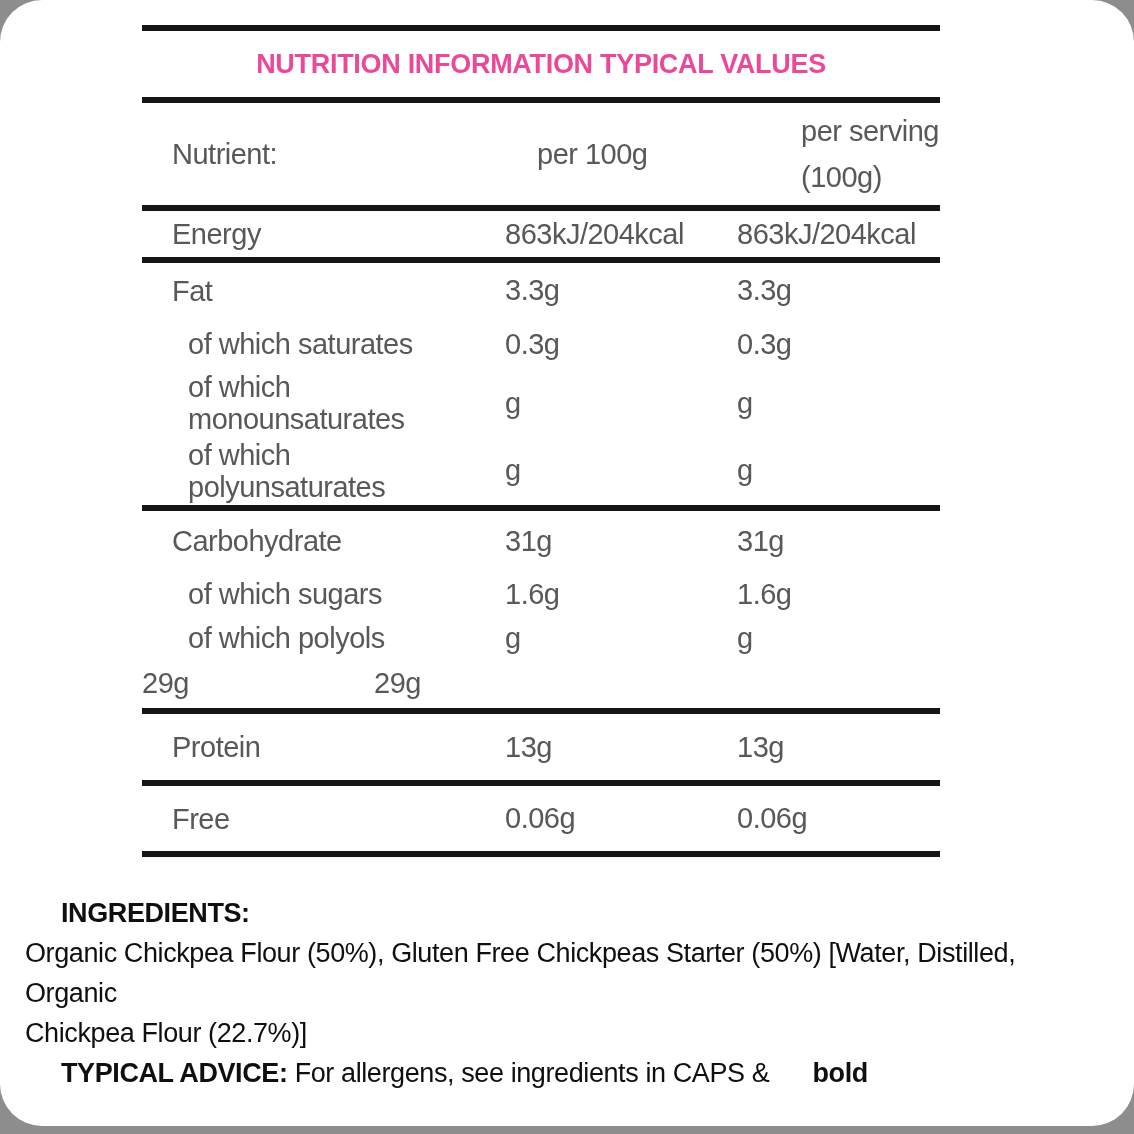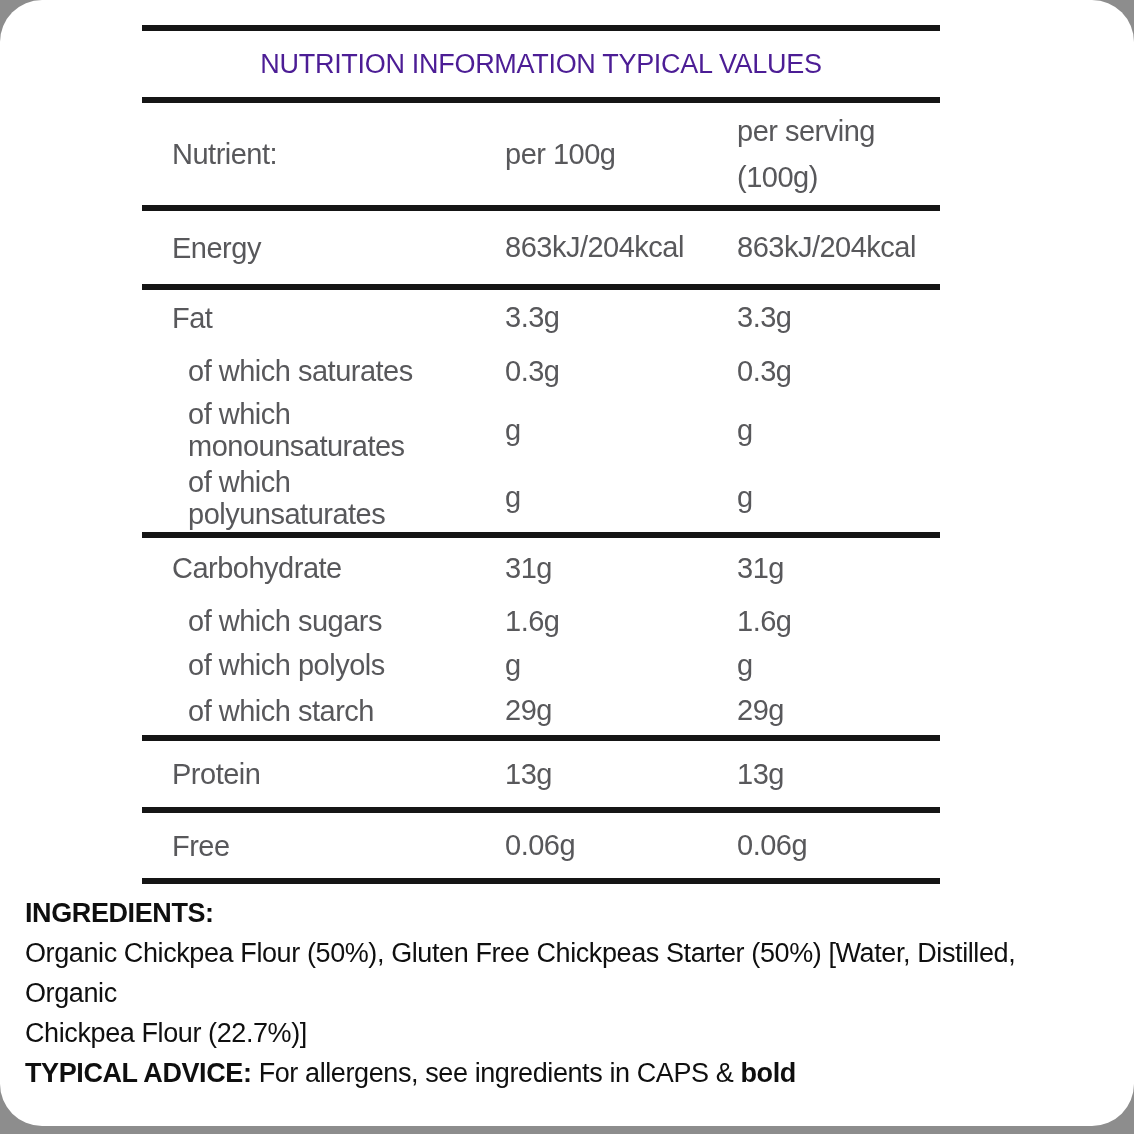--- a/index.html
+++ b/index.html
@@ -22,43 +22,43 @@
     position: absolute;
     left: 142px; top: 25px;
     width: 798px;
     color: #58585b;
     letter-spacing: -0.5px;
   }
   .rule { height: 6px; background: #151515; }
   .title-row {
     height: 66px;
     display: flex; align-items: center; justify-content: center;
-    font-size: 27px; font-weight: 400; color: #4c1d95;
+    font-size: 27px; font-weight: 700; color: #ec4899;
     letter-spacing: -0.3px;
   }
-  .hdr-row { height: 102px; display: flex; align-items: center; }
+  .hdr-row { height: 102px; display: flex; align-items: center; gap: 32px; }
   .row { display: flex; align-items: center; }
   .c1 { width: 363px; padding-left: 30px; font-size: 29px; line-height: 32px; }
   .row.sub .c1 { padding-left: 46px; }
   .c2 { width: 232px; font-size: 29px; }
   .c3 { flex: 1; font-size: 29px; }
   .hdr-row .c1, .hdr-row .c2, .hdr-row .c3 { font-size: 29px; }
   .hdr-serving { line-height: 46px; }
   .b { font-weight: 400; }
   
   .ingredients {
     position: absolute;
     left: 25px; top: 893px;
     width: 1085px;
     color: #0f0f0f;
     font-size: 27px;
     line-height: 40px;
     letter-spacing: -0.4px;
   }
-  .ing-heading { font-weight: 700; }
+  .ing-heading { font-weight: 700; margin-left: 36px; }
 </style>
 </head>
 <body>
 
 <div class="card">
 
   <div class="nutri-table">
 
     <div class="rule"></div>
 
@@ -70,21 +70,21 @@
       <div class="c1">Nutrient:</div>
       <div class="c2"><span>per </span><span class="b">100g</span></div>
       <div class="c3 hdr-serving">
         <div>per serving</div>
         <div>(100g)</div>
       </div>
     </div>
 
     <div class="rule"></div>
 
-    <div class="row" style="height:73px">
+    <div class="row" style="height:46px">
       <div class="c1">
           <div>Energy</div>
         </div>
       <div class="c2">863kJ/204kcal</div>
       <div class="c3">863kJ/204kcal</div>
     </div>
 
     <div class="rule"></div>
 
     <div class="row" style="height:55px">
@@ -135,23 +135,20 @@
       <div class="c3">1.6g</div>
     </div>
     <div class="row sub" style="height:42px">
       <div class="c1">
           <div>of which polyols</div>
         </div>
       <div class="c2">g</div>
       <div class="c3">g</div>
     </div>
     <div class="row sub" style="height:49px">
-      <div class="c1">
-          <div>of which starch</div>
-        </div>
       <div class="c2">29g</div>
       <div class="c3">29g</div>
     </div>
 
     <div class="rule"></div>
 
     <div class="row" style="height:66px">
       <div class="c1">
           <div>Protein</div>
         </div>

